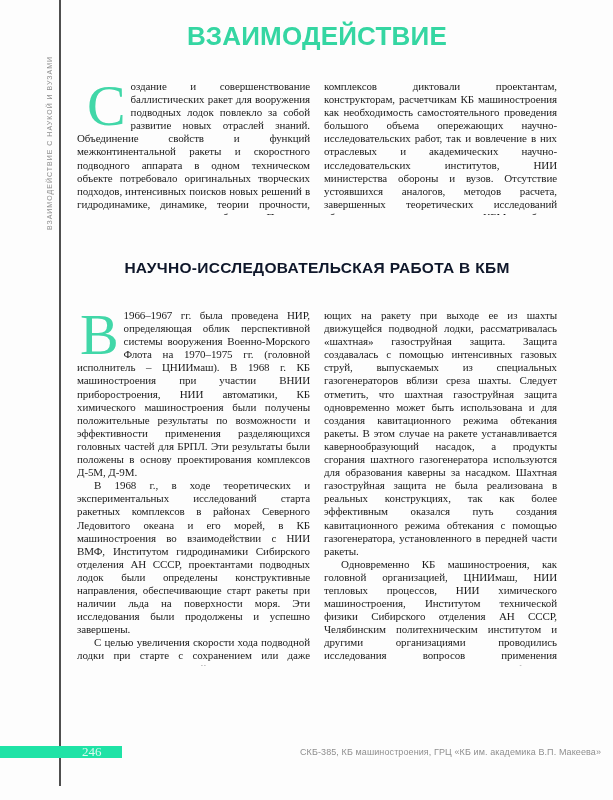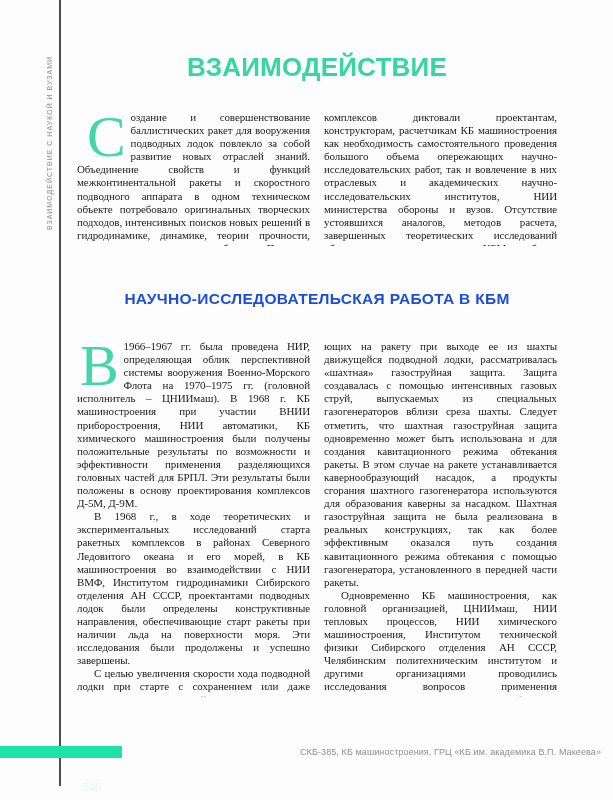--- a/index.html
+++ b/index.html
@@ -23,35 +23,35 @@
     transform:rotate(-90deg); transform-origin:0 0;
     font-family:"Liberation Sans", sans-serif;
     font-size:7px; letter-spacing:1px;
     color:#8f8f8f; white-space:nowrap;
   }
   .content {
     position:absolute; left:77px; top:0;
     width:480px;
   }
   .title {
-    margin-top:55px;
+    margin-top:24px;
     text-align:center;
     font-family:"Liberation Sans", sans-serif;
     font-weight:700;
     font-size:26px; line-height:25px;
     color:#35d6a2;
     letter-spacing:0.2px;
   }
   .section-heading {
     margin-top:44px;
     text-align:center;
     font-family:"Liberation Sans", sans-serif;
     font-weight:700;
     font-size:15.5px; line-height:18px;
-    color:#1d4ed8;
+    color:#0f172a;
     letter-spacing:0.3px;
   }
   .cols { display:flex; gap:14px; }
   .col {
     width:233px;
     overflow:hidden;
     text-align:justify;
     font-size:11px; line-height:13.1px;
     letter-spacing:-0.1px;
   }
@@ -72,21 +72,20 @@
   .footer-bar {
     position:absolute; left:0; top:746px;
     width:122px; height:12px;
     background:#1fe3a6;
   }
   .footer-page-num {
     position:absolute; left:82px; top:-2px;
     font-family:"Liberation Serif", serif;
     font-size:13px; line-height:15px;
     color:#ddfaf0;
-    margin-top:35px;
   }
   .footer-source {
     position:absolute; left:300px; top:747px;
     width:257px;
     font-family:"Liberation Sans", sans-serif;
     font-size:9px; line-height:10px;
     color:#8f8f8f;
     letter-spacing:0.1px;
     white-space:nowrap;
   }

